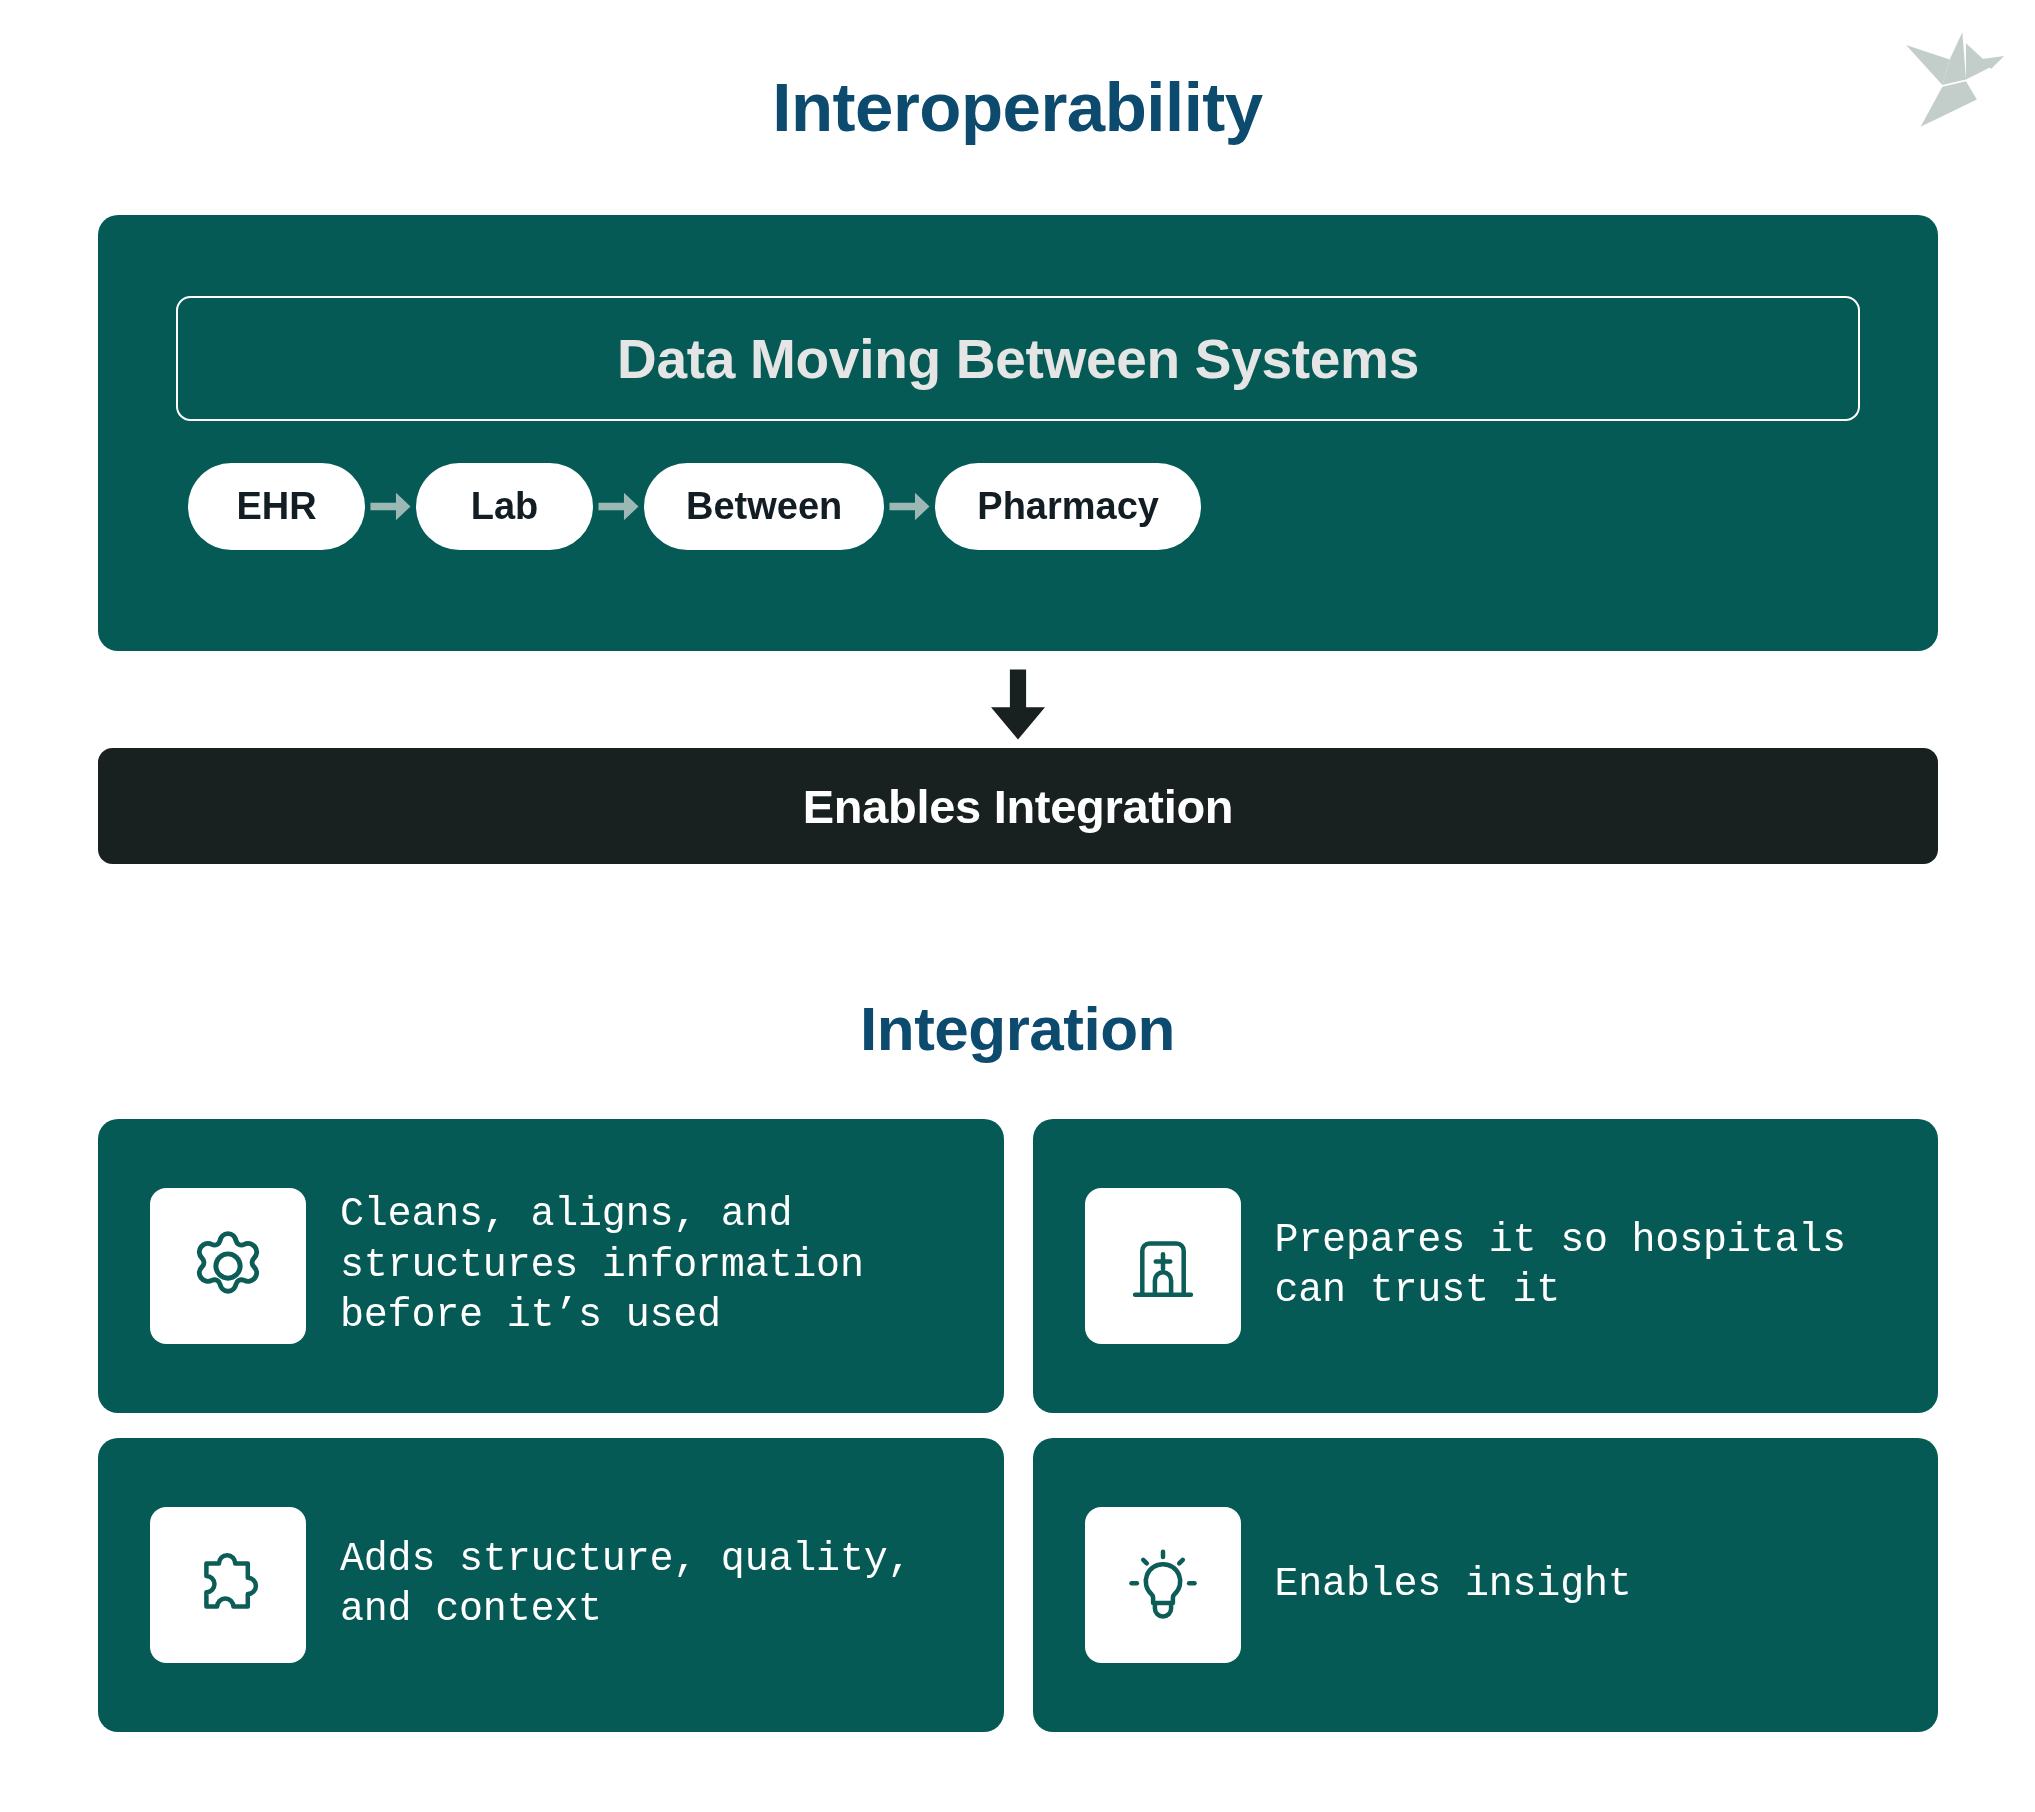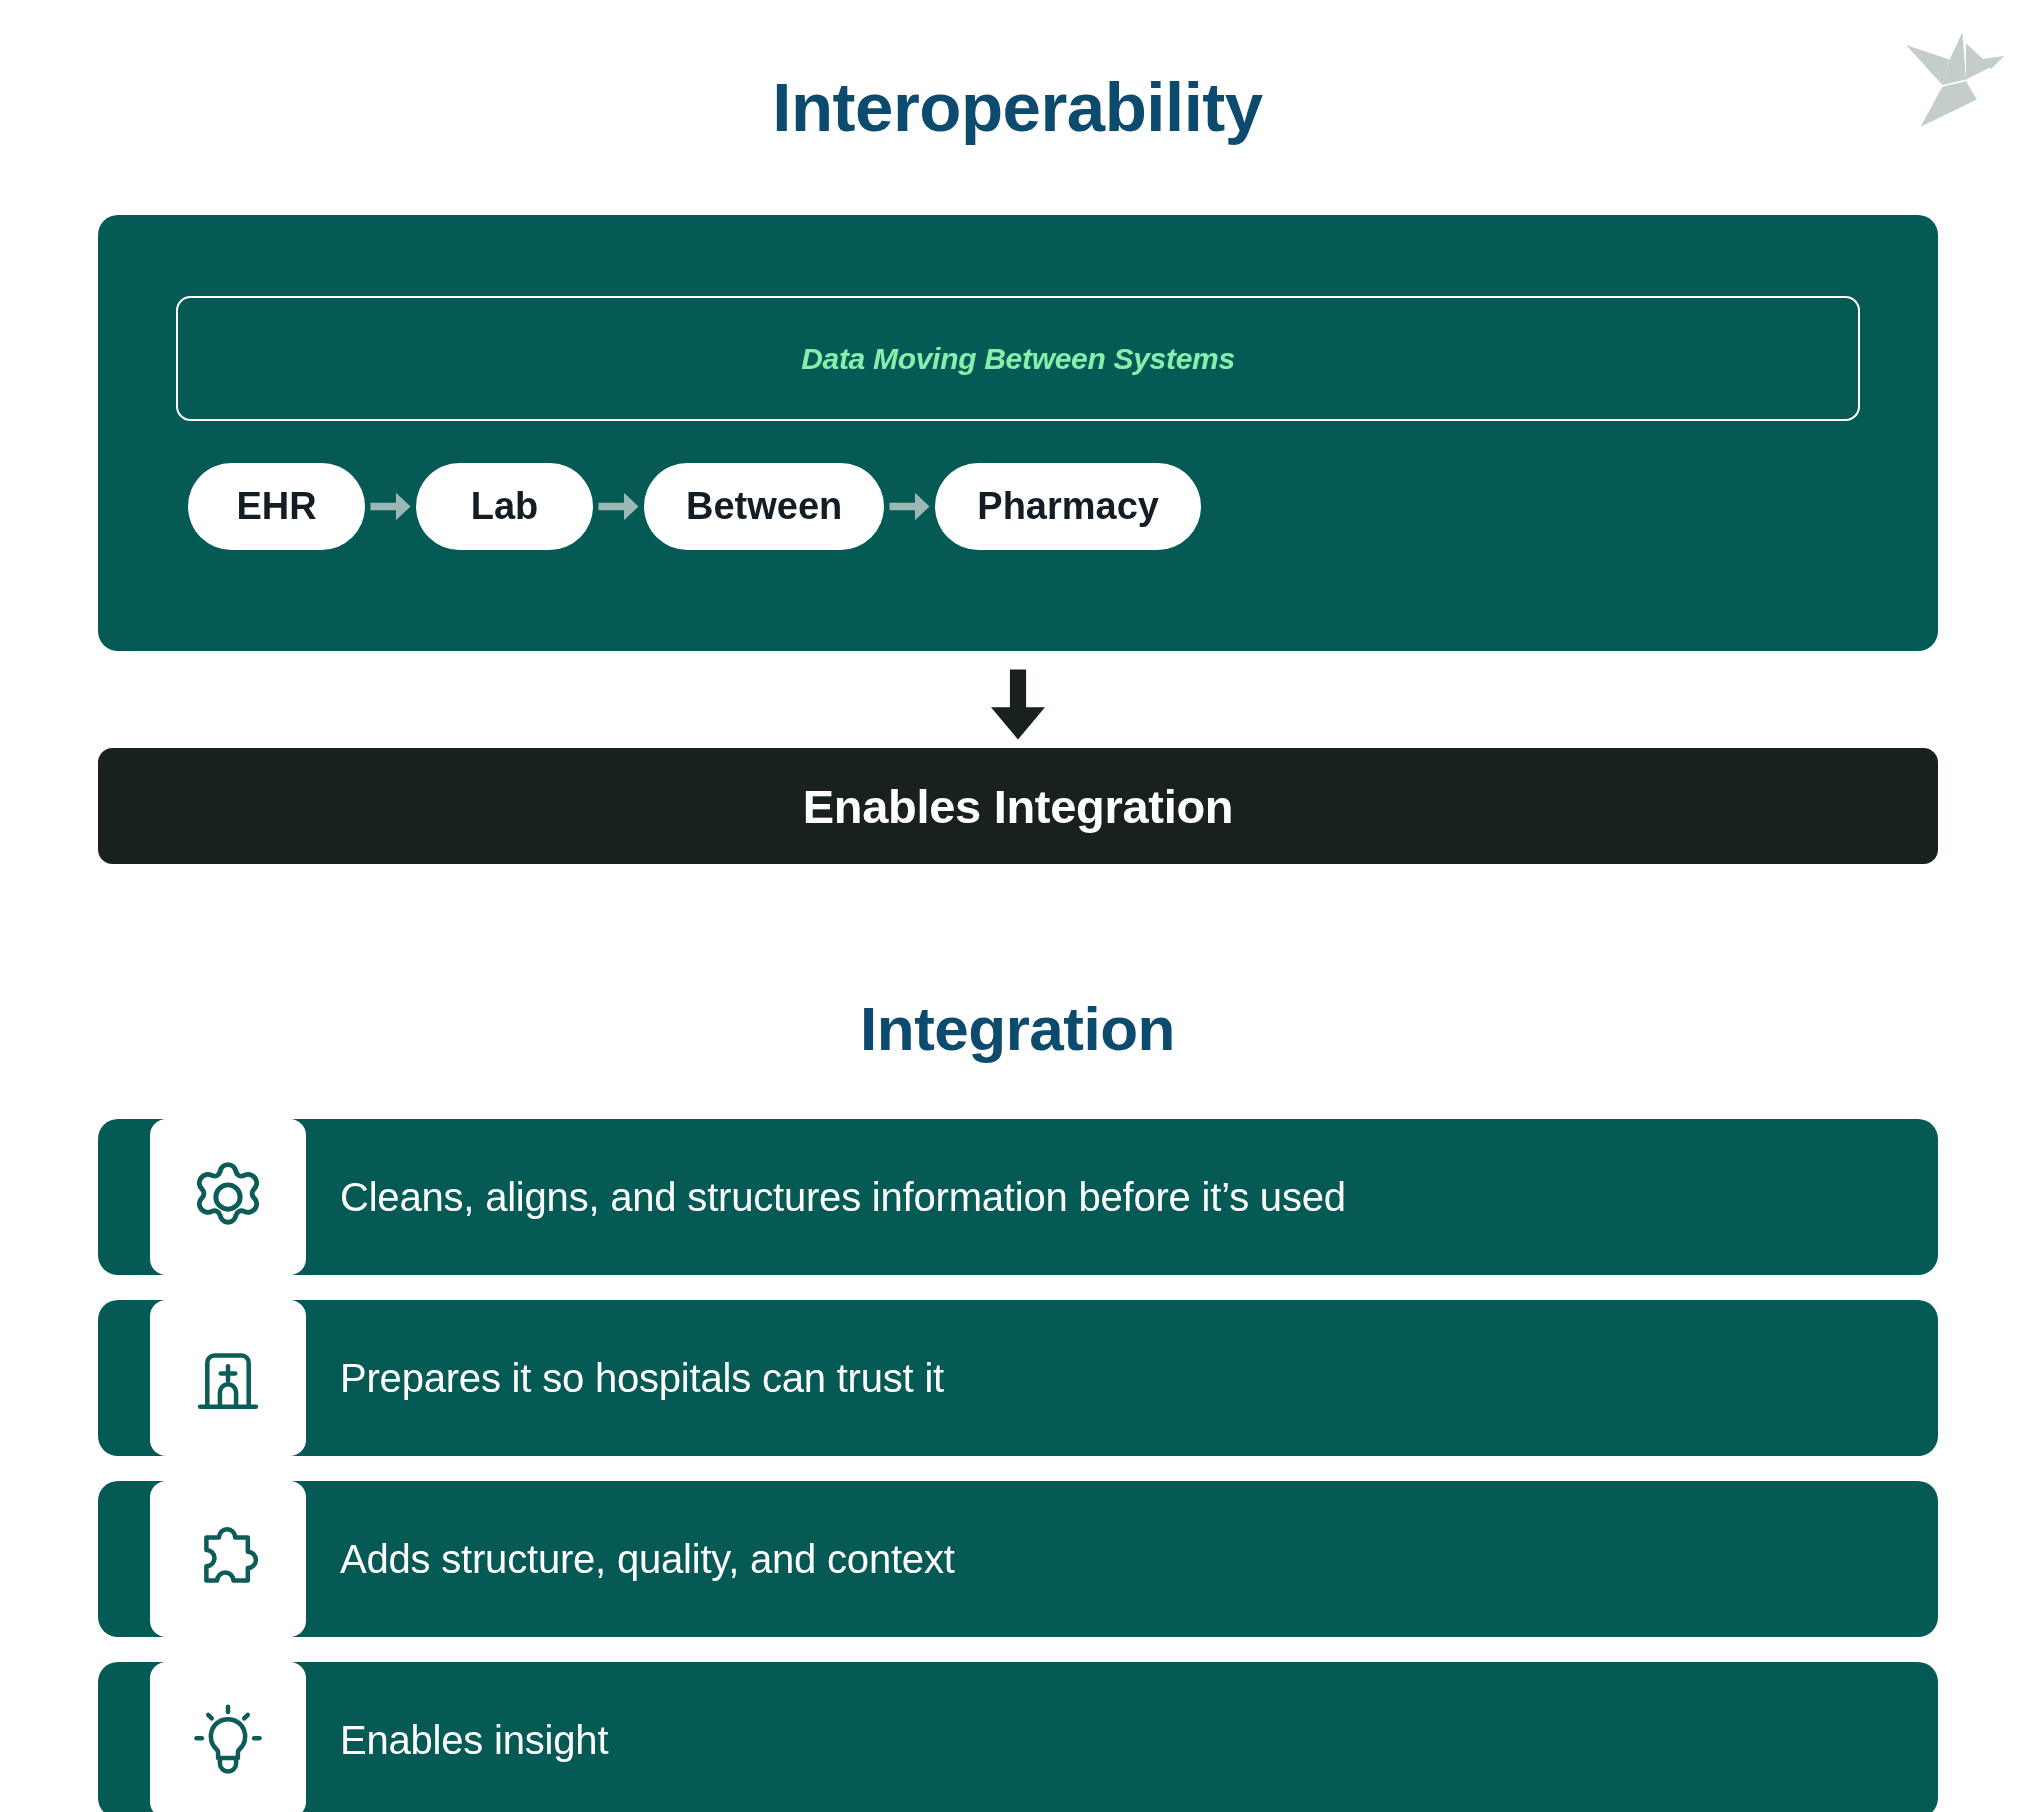--- a/index.html
+++ b/index.html
@@ -70,25 +70,24 @@
     left: 78px;
     width: 1684px;
     height: 125px;
     border: 2.7px solid #ffffff;
     border-radius: 14.5px;
     display: flex;
     align-items: center;
     justify-content: center;
   }
   .data-box-label {
-    color: #86efac;
-    font-size: 30px;
+    color: #e5e5e5;
+    font-size: 55px;
     font-weight: 700;
     letter-spacing: -0.3px;
-    font-style: italic;
   }
 
   .pill-row {
     position: absolute;
     top: 463px;
     left: 98px;
     width: 1840px;
     height: 0;
   }
   .pill-flow {
@@ -156,24 +155,25 @@
   }
 
   
   .card-grid {
     position: absolute;
     top: 1119px;
     left: 98px;
     width: 1840px;
     height: 613px;
     display: grid;
-    grid-template-columns: 1fr;
+    grid-template-columns: 1fr 1fr;
     grid-template-rows: 1fr 1fr;
     column-gap: 29px;
     row-gap: 25px;
+    font-family: Liberation Mono, monospace;
   }
   .card {
     background: #065a56;
     border-radius: 20px;
     display: flex;
     align-items: center;
     padding: 0 43px 0 52px;
     gap: 34px;
   }
   .card-icon {

